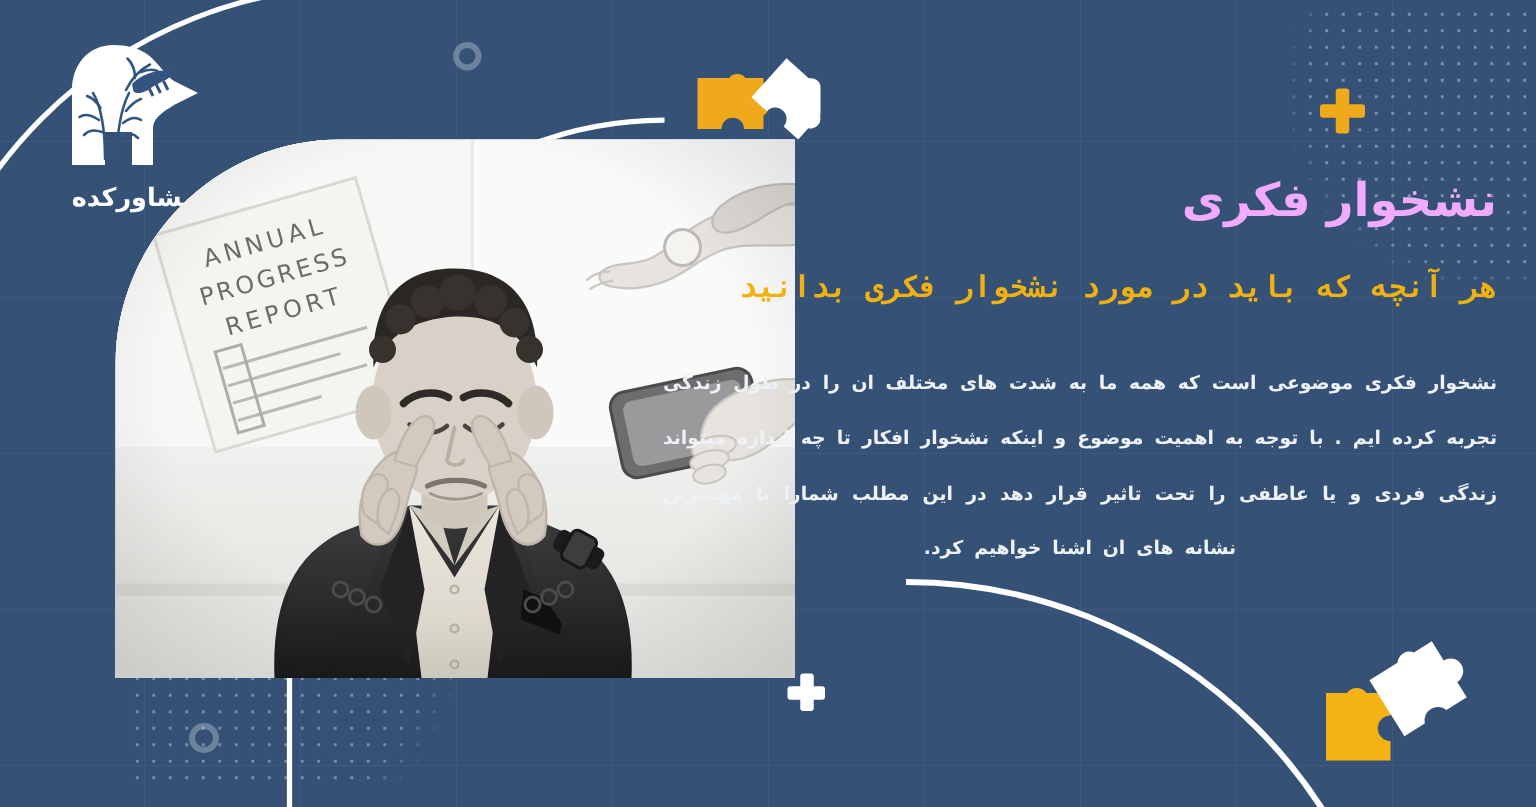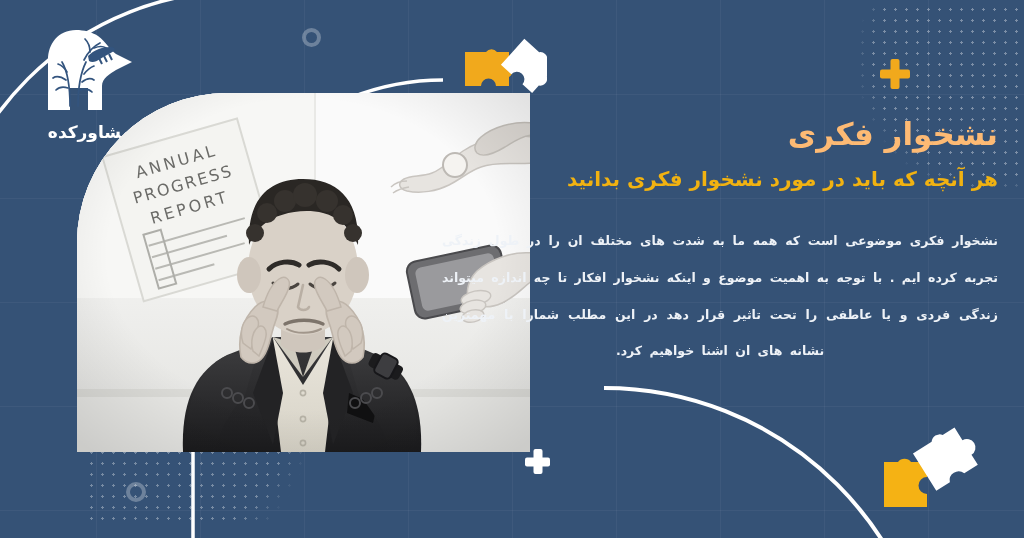--- a/index.html
+++ b/index.html
@@ -89,27 +89,27 @@
     background:#f2f2f0;
   }
   .photo svg { display:block; width:100%; height:100%; }
 
   
   .copy {
     position:absolute; right:26px; top:115px; width:556px;
     direction:rtl; text-align:right;
   }
   .title {
-    color:#fdba74; font-size:31px; font-weight:bold;
+    color:#f0abfc; font-size:31px; font-weight:bold;
     line-height:1.25; letter-spacing:.5px;
   }
   .subtitle {
-    margin-top:12px;
+    margin-top:26px;
     color:#f1b211; font-size:20px; font-weight:bold;
-    line-height:1.35; letter-spacing:.2px;
+    line-height:1.35; letter-spacing:.2px;font-family:Liberation Mono, monospace;
   }
   .body-copy {
     margin-top:30px;
     color:#eef2f7; font-size:12.5px; font-weight:bold;
     line-height:2.95; letter-spacing:.6px;
     word-spacing:3px;
     text-align:justify;
     text-align-last:center;
   }
 </style>

